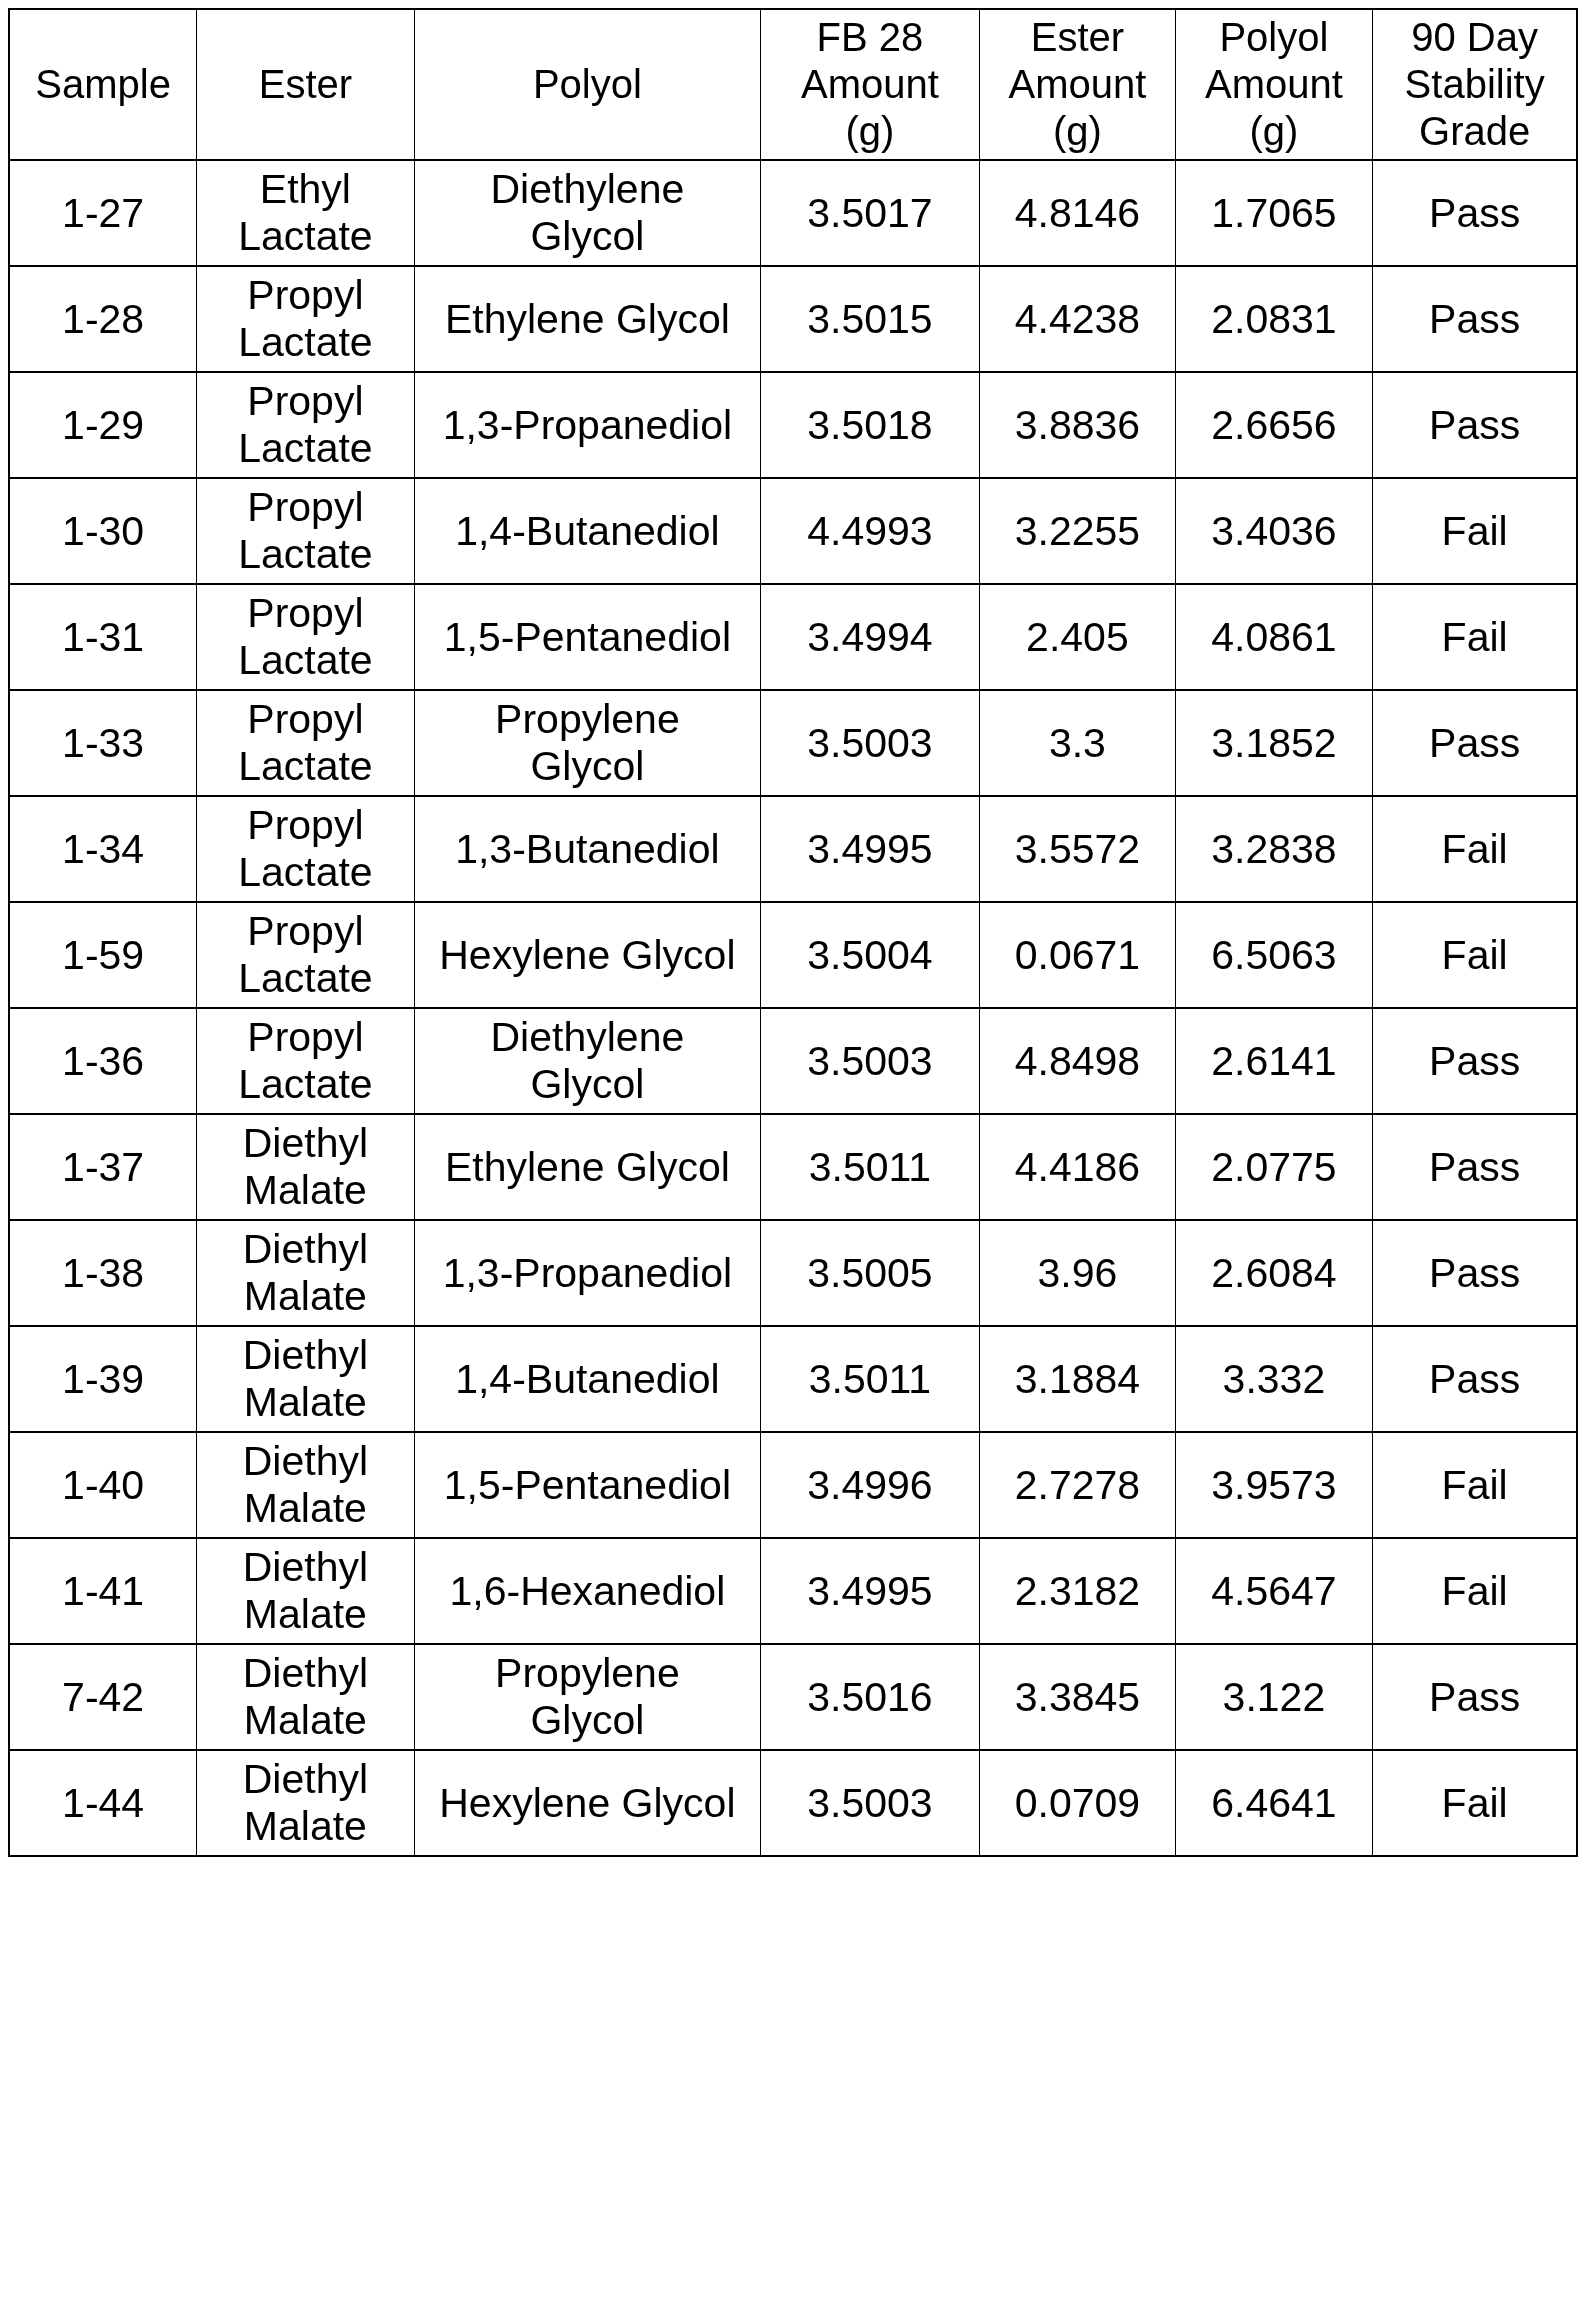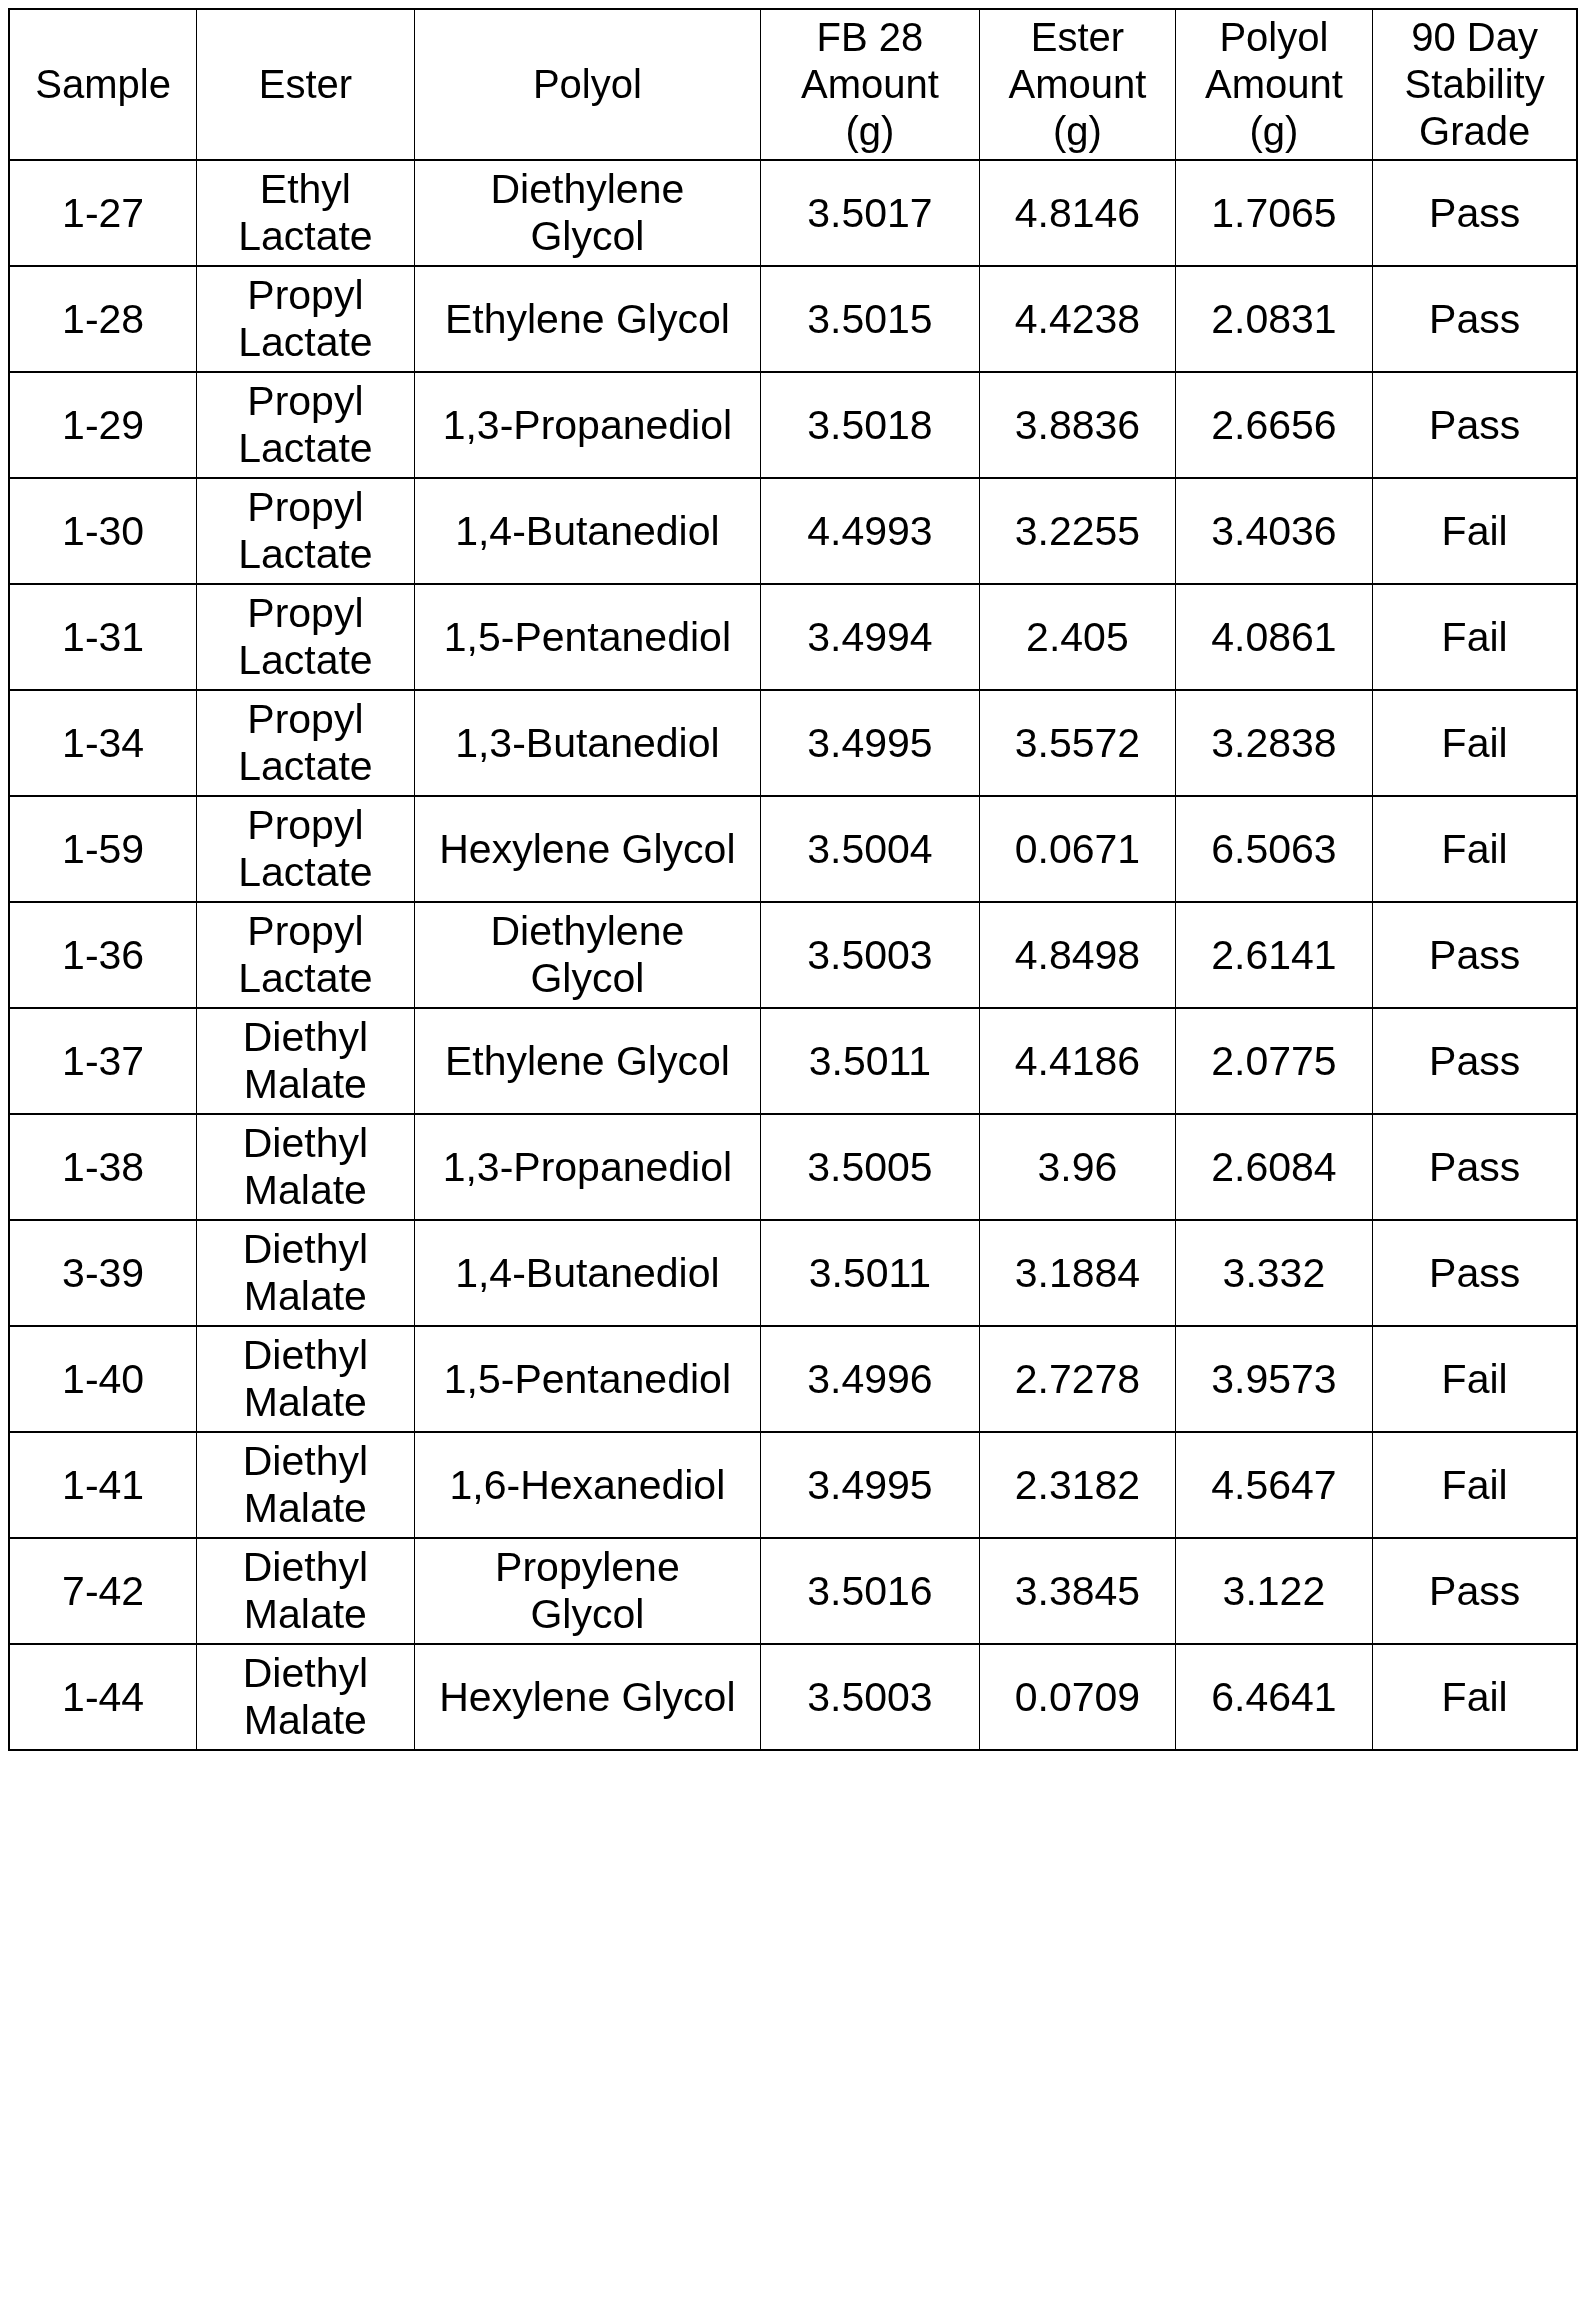--- a/index.html
+++ b/index.html
@@ -169,20 +169,35 @@
         </td>
         <td>
           <span class="two-line">1,5-Pentanediol</span>
         </td>
         <td>3.4994</td>
         <td>2.405</td>
         <td>4.0861</td>
         <td>Fail</td>
       </tr>
       <tr>
+        <td>1-33</td>
+        <td>
+          <span class="two-line">Propyl</span>
+          <span class="two-line">Lactate</span>
+        </td>
+        <td>
+          <span class="two-line">Propylene</span>
+          <span class="two-line">Glycol</span>
+        </td>
+        <td>3.5003</td>
+        <td>3.3</td>
+        <td>3.1852</td>
+        <td>Pass</td>
+      </tr>
+      <tr>
         <td>1-34</td>
         <td>
           <span class="two-line">Propyl</span>
           <span class="two-line">Lactate</span>
         </td>
         <td>
           <span class="two-line">1,3-Butanediol</span>
         </td>
         <td>3.4995</td>
         <td>3.5572</td>
@@ -240,21 +255,21 @@
         </td>
         <td>
           <span class="two-line">1,3-Propanediol</span>
         </td>
         <td>3.5005</td>
         <td>3.96</td>
         <td>2.6084</td>
         <td>Pass</td>
       </tr>
       <tr>
-        <td>3-39</td>
+        <td>1-39</td>
         <td>
           <span class="two-line">Diethyl</span>
           <span class="two-line">Malate</span>
         </td>
         <td>
           <span class="two-line">1,4-Butanediol</span>
         </td>
         <td>3.5011</td>
         <td>3.1884</td>
         <td>3.332</td>

